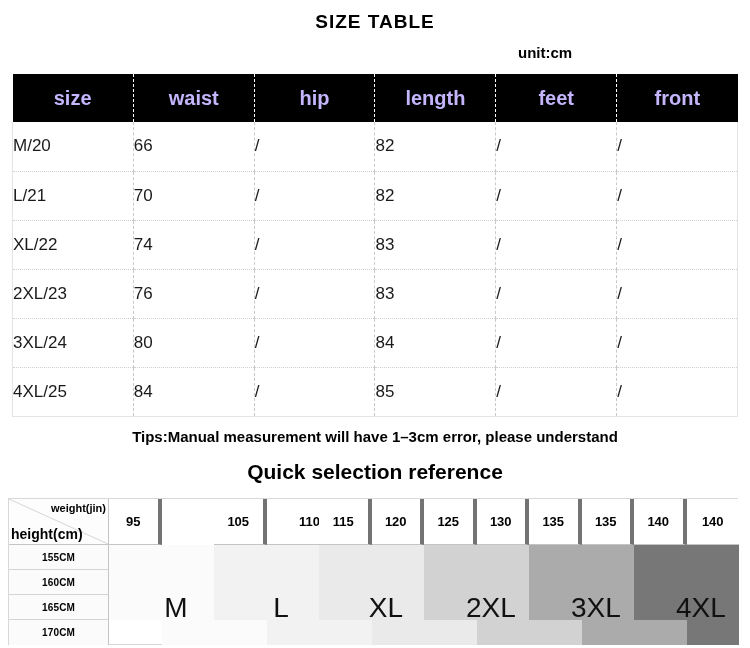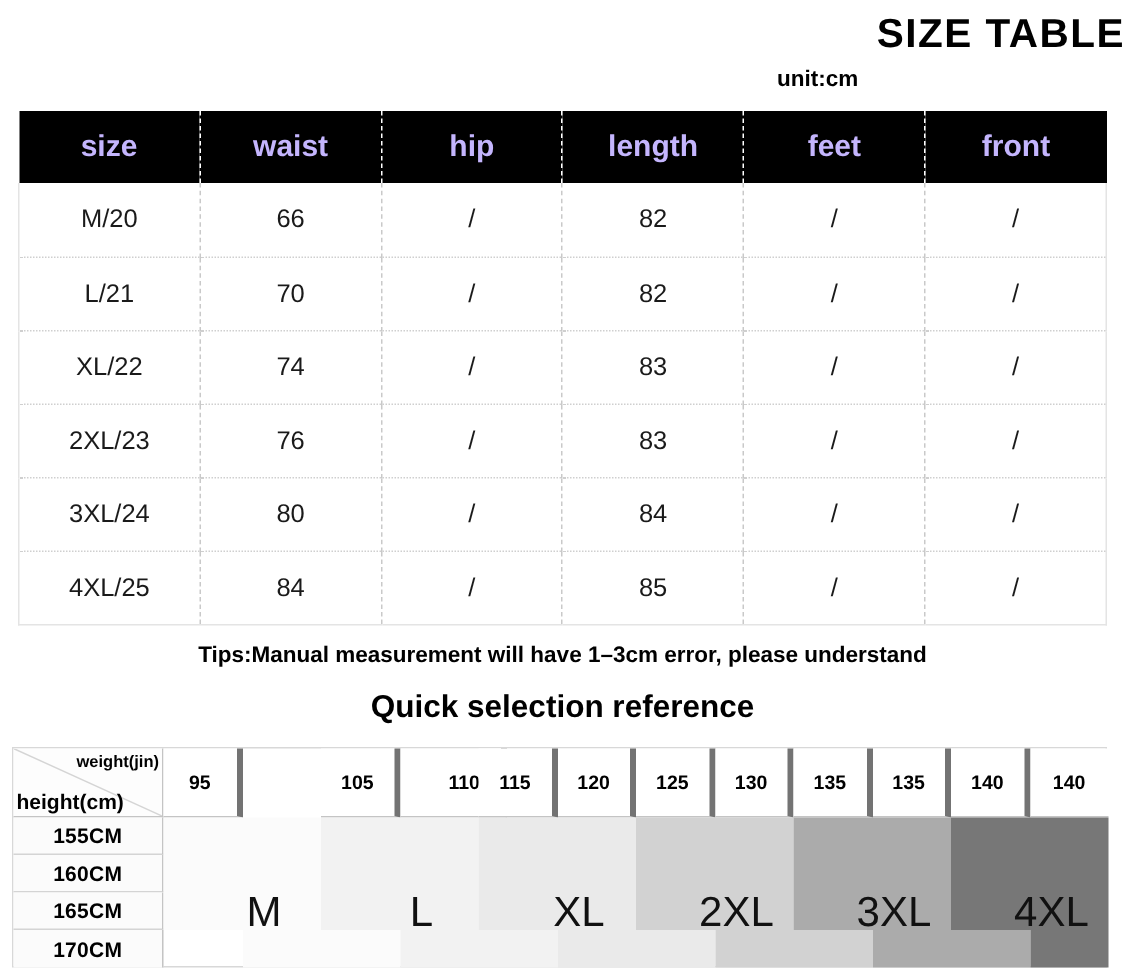--- a/index.html
+++ b/index.html
@@ -9,22 +9,22 @@
     height: 648px;
     background: #ffffff;
     font-family: "Liberation Sans", sans-serif;
     color: #000000;
     overflow: hidden;
     position: relative;
   }
 
   
   .page-title {
-    text-align: right;
-    font-size: 27px;
+    text-align: center;
+    font-size: 19px;
     font-weight: bold;
     letter-spacing: 1px;
     padding-top: 6px;
     line-height: 32px;
   }
 
   
   .unit-label {
     position: absolute;
     left: 518px;
@@ -53,21 +53,20 @@
     font-weight: bold;
     height: 48px;
     vertical-align: middle;
     text-align: center;
     border-right: 1px dashed #ffffff;
   }
   table.size-table thead th:last-child { border-right: none; }
 
   table.size-table tbody td {
     height: 49px;
-    text-align: center;
     vertical-align: middle;
     font-size: 17px;
     color: #1a1a1a;
     border-right: 1px dashed #c9c9c9;
     border-bottom: 1px dotted #cfcfcf;
     background: #ffffff;
   }
   table.size-table tbody td:first-child { border-left: 1px solid #e4e4e4; }
   table.size-table tbody td:last-child {
     border-right: 1px solid #e4e4e4;
@@ -170,21 +169,21 @@
   .hrow {
     position: absolute;
     left: 0;
     width: 100px;
     height: 25px;
     border-right: 1px solid #c4c4c4;
     border-bottom: 1px solid #d4d4d4;
     display: flex;
     align-items: center;
     justify-content: center;
-    font-size: 14px;
+    font-size: 10px;
     font-weight: bold;
     background: #fbfbfb;
     letter-spacing: 0.2px;
   }
   .hrow.last { border-bottom: none; }
 
   
   .blockcell {
     position: absolute;
   }

